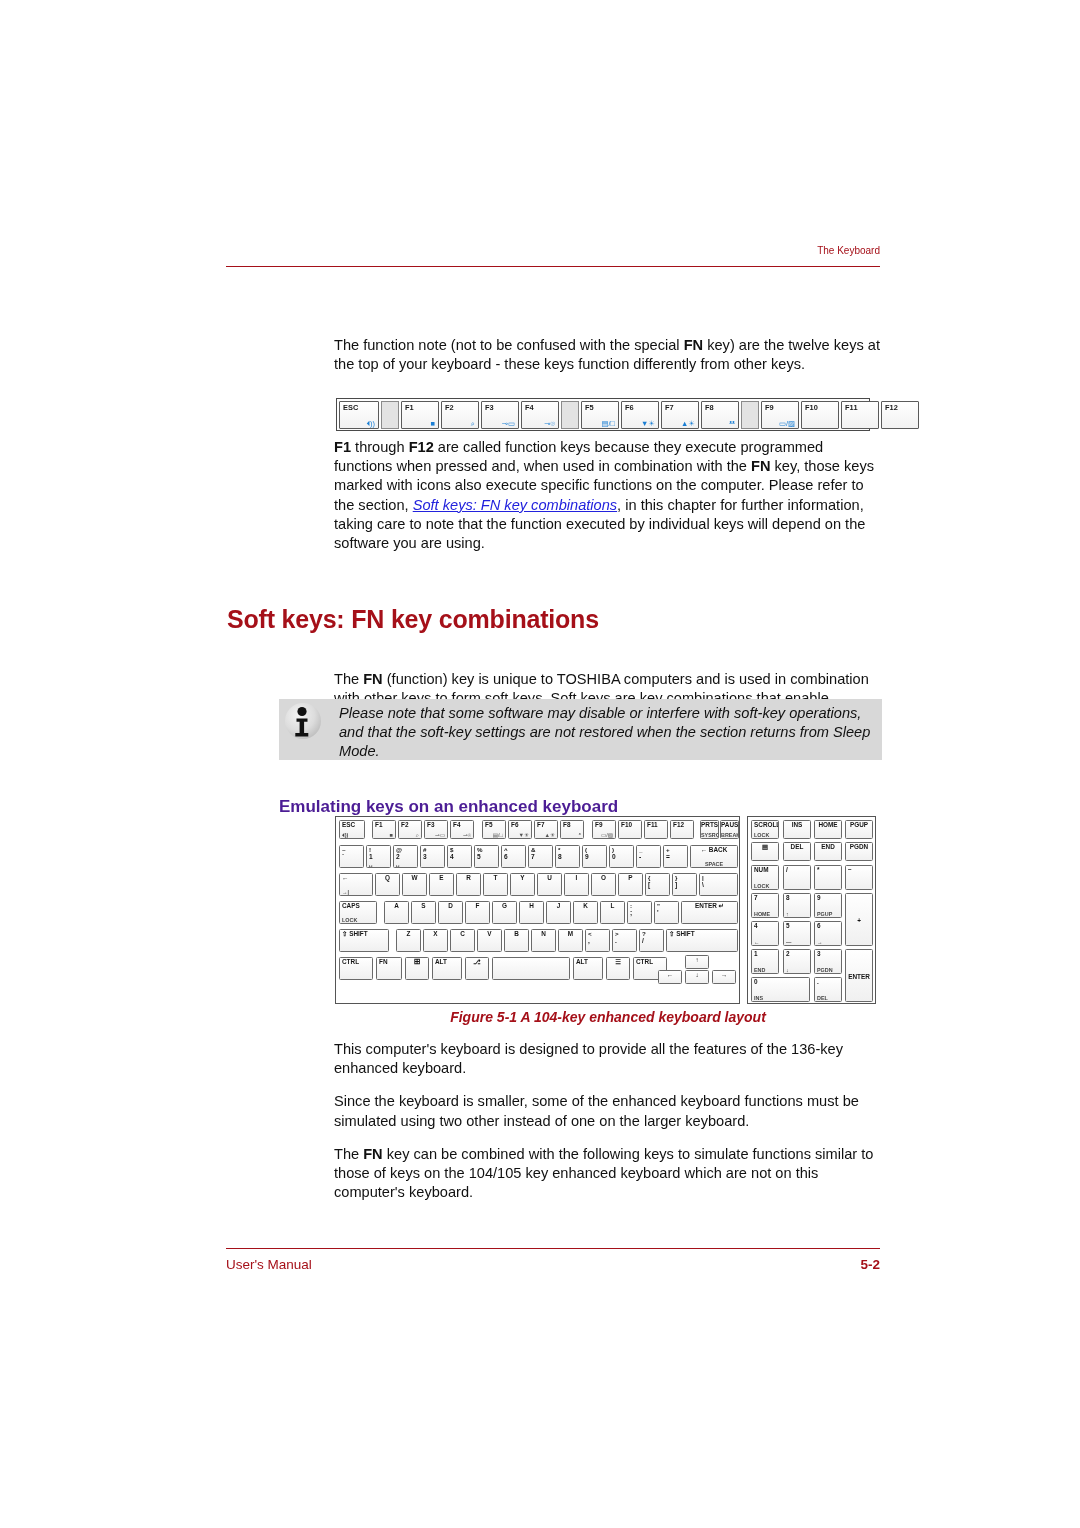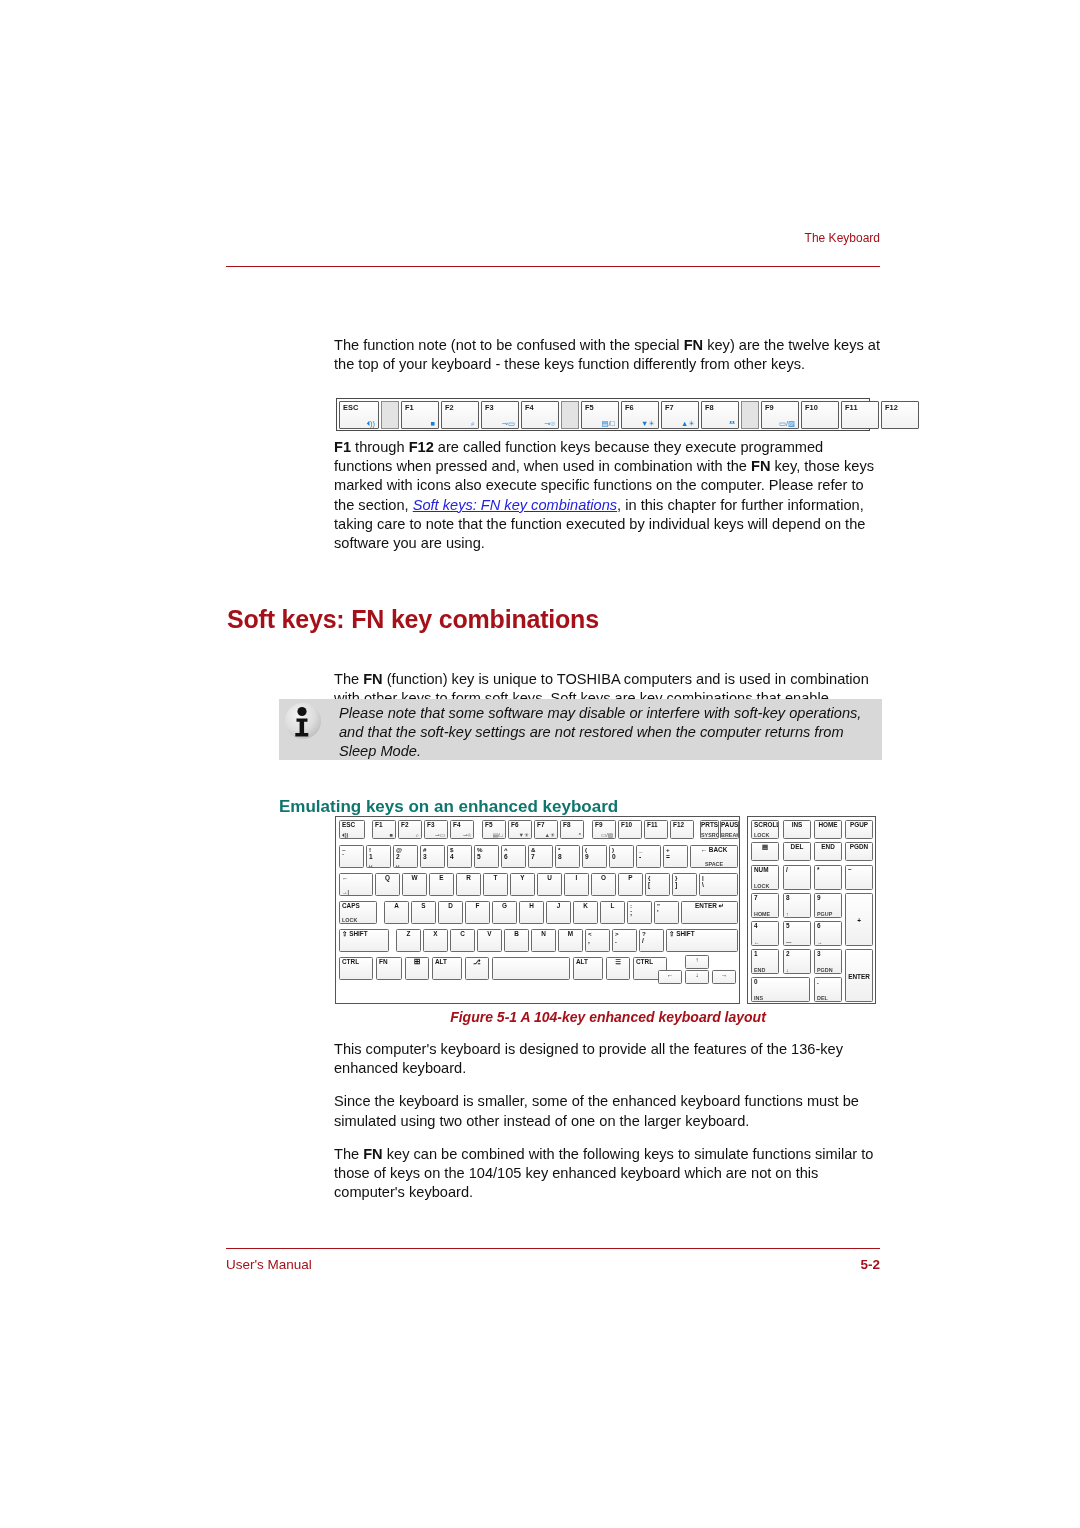--- a/index.html
+++ b/index.html
@@ -9,40 +9,40 @@
     background:#ffffff;
     font-family:"Liberation Sans", sans-serif;
     color:#000;
     position:relative;
     overflow:hidden;
   }
   .page { position:absolute; left:0; top:0; width:1080px; height:1528px; }
 
   
   .running-head {
-    position:absolute; left:226px; top:231px; width:654px;
+    position:absolute; left:226px; top:245px; width:654px;
     text-align:right;
-    font-size:12px; color:#A51019;
+    font-size:10px; color:#A51019;
   }
   .header-rule {
     position:absolute; left:226px; top:266px; width:654px; height:0;
     border-top:1.6px solid #A51019;
   }
 
   
   .h1 {
     position:absolute; left:227px; width:660px;
     font-size:25px; font-weight:bold; color:#A51019;
     letter-spacing:-0.2px;
   }
   .h1.first { top:285px; }
   .h1.second { top:588px; }
   .h2 {
     position:absolute; left:279px; width:610px; top:783px;
-    font-size:17px; font-weight:bold; color:#0f766e;
+    font-size:17px; font-weight:bold; color:#4c1d95;
   }
 
   
   .body-block {
     position:absolute; left:334px; width:548px;
     font-size:14.6px; line-height:19.2px; color:#111;
     text-align:left;
   }
   .body-block p { margin:0 0 13px 0; }
   .body-block p:last-child { margin-bottom:0; }
@@ -250,21 +250,21 @@
             <stop offset="0%" stop-color="#f4f4f4"></stop>
             <stop offset="62%" stop-color="#dcdcdc"></stop>
             <stop offset="100%" stop-color="#bdbdbd"></stop>
           </radialGradient>
         </defs>
         <circle cx="24" cy="26" r="18" fill="url(#gc)"></circle>
         <circle cx="23" cy="16.5" r="4.6" fill="#111"></circle>
         <path d="M17.5 23.5 h11 v3.2 h-3.4 v11.3 h4.2 v3.4 h-13 v-3.4 h4.3 v-11.3 h-3.1 z" fill="#111"></path>
       </svg>
     </div>
-    <div class="note-text">Please note that some software may disable or interfere with soft-key operations, and that the soft-key settings are not restored when the computer returns from Sleep Mode.</div>
+    <div class="note-text">Please note that some software may disable or interfere with soft-key operations, and that the soft-key settings are not restored when the section returns from Sleep Mode.</div>
   </div>
 
   <h2 class="h2">Emulating keys on an enhanced keyboard</h2>
 
   <div class="kbd-full">
     <div class="kb-main" id="kb-main">
         <div class="k" style="left: 3px; top: 3px; width: 26px; height: 19px;">
           <span class="t">ESC</span>
           <span class="sub">⏴))</span>
         </div>

